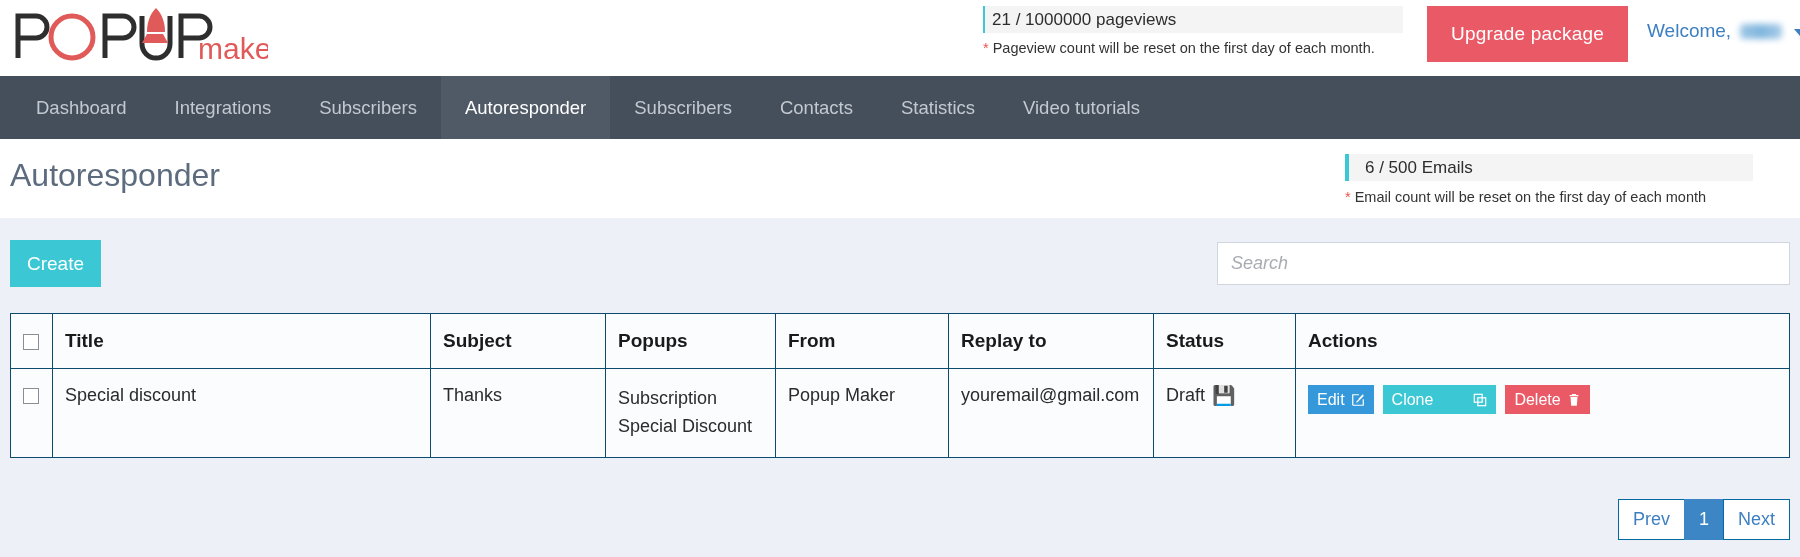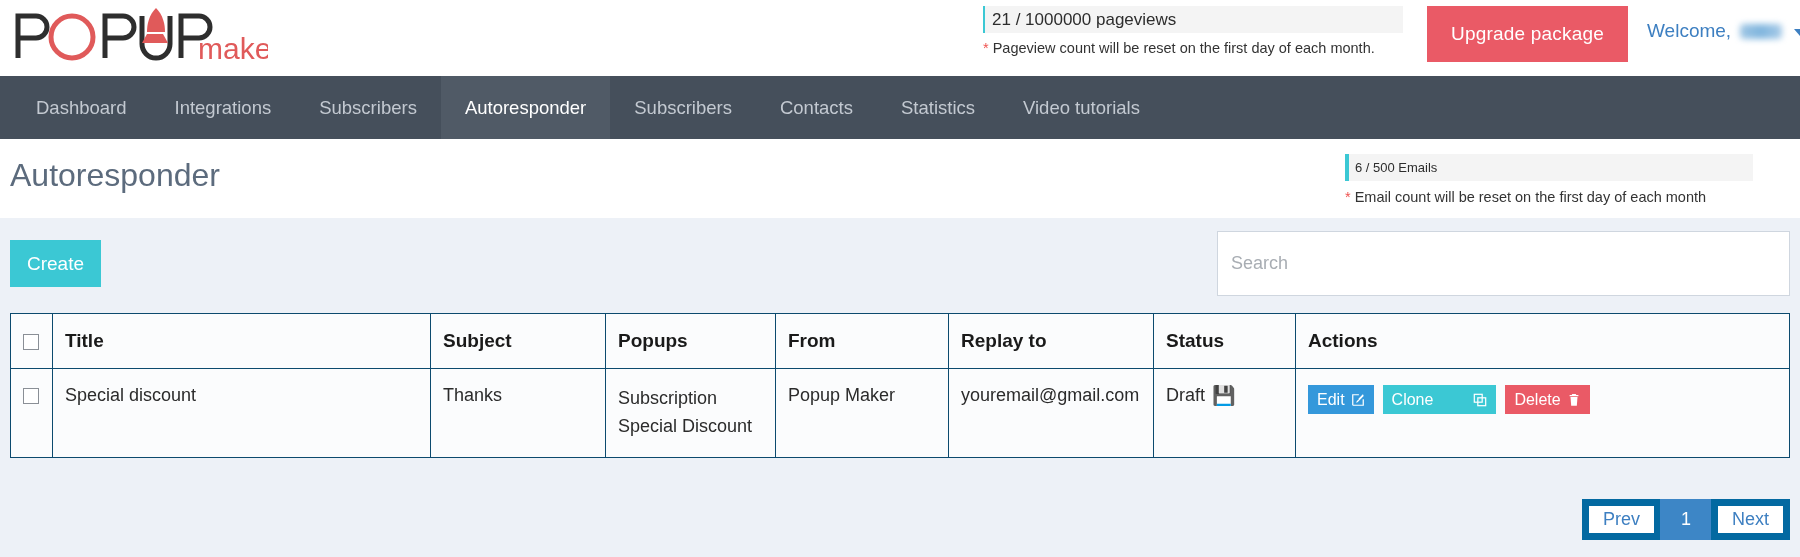--- a/index.html
+++ b/index.html
@@ -142,22 +142,22 @@
     position: absolute;
     left: 1345px;
     top: 15px;
     width: 408px;
   }
   .email-bar {
     background: #f4f4f4;
     height: 27px;
     display: flex;
     align-items: center;
-    padding-left: 10px;
-    font-size: 13px;
+    padding-left: 20px;
+    font-size: 17px;
     color: #2d2d2d;
     position: relative;
   }
   .email-bar .fill {
     position: absolute;
     left: 0; top: 0; bottom: 0;
     width: 4px;
     background: #3bc8d4;
   }
   .email-bar span.txt { position: relative; z-index: 2; }
@@ -188,28 +188,29 @@
     height: 47px;
     background: #3bc8d4;
     color: #fff;
     border: none;
     font-size: 19px;
     font-family: "Liberation Sans", sans-serif;
     cursor: pointer;
   }
   .search-input {
     width: 573px;
-    height: 65px;
+    height: 43px;
     border: 1px solid #cfd6df;
     background: #ffffff;
     font-size: 18px;
     padding: 8px 13px;
     color: #333;
     font-family: "Liberation Sans", sans-serif;
     outline: none;
+    font-style: italic;
   }
   .search-input::placeholder { color: #a8adb3; }
 
   
   table.listing {
     width: 1780px;
     border-collapse: collapse;
     background: #fbfcfd;
     table-layout: fixed;
   }
@@ -277,21 +278,21 @@
   .act-btn svg { display: block; }
 
   
   .pagination {
     position: absolute;
     right: 10px;
     bottom: 17px;
     display: flex;
   }
   .pg {
-    border: 7px solid #0369a1;
+    border: 1px solid #0369a1;
     background: #ffffff;
     color: #3d7fc1;
     font-size: 18px;
     height: 41px;
     min-width: 40px;
     padding: 0 14px;
     display: flex;
     align-items: center;
     justify-content: center;
     margin-left: -1px;

